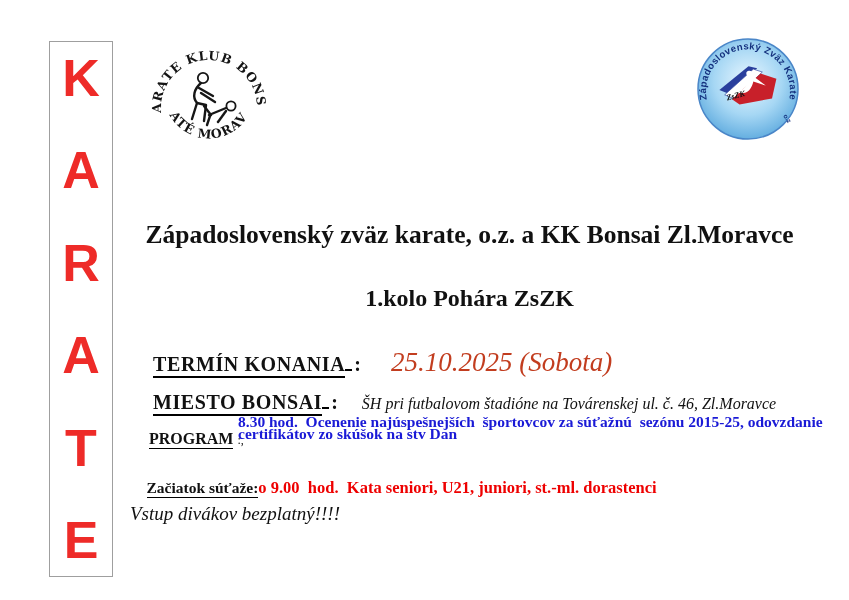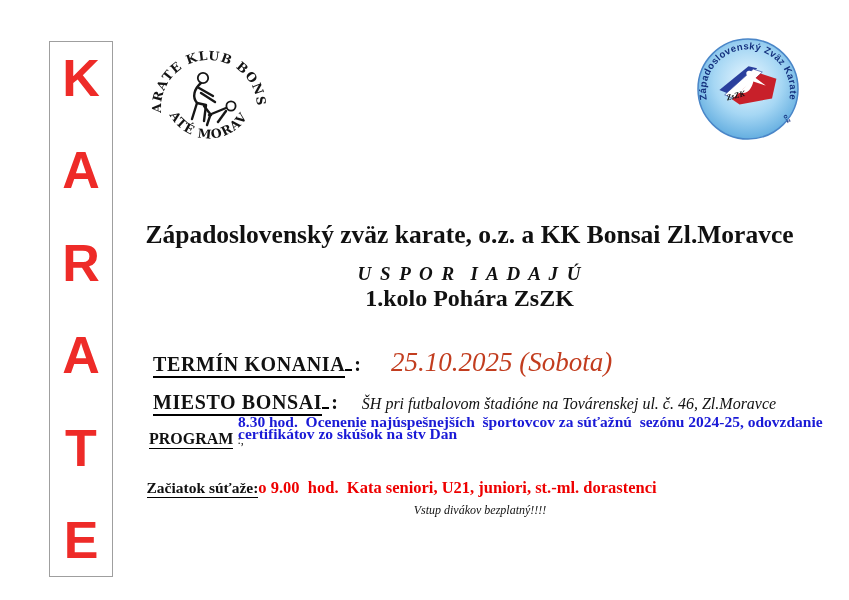--- a/index.html
+++ b/index.html
@@ -26,22 +26,22 @@
   .event{top:266px;font-size:24px;font-weight:700;}
 
   
   .line{position:absolute;white-space:pre;}
   .l-termin{left:133px;top:324px;font-size:20px;}
   .l-miesto{left:133px;top:368px;font-size:20px;}
   .l-program{left:133px;top:412px;font-size:16px;}
   .l-prog1{left:238px;top:413px;}
   .l-prog2{left:238px;top:425px;}
   .l-start{left:131px;top:460px;font-size:15.5px;}
-  .l-vstup{left:130px;top:503px;width:700px;text-align:center;
-           font-style:italic;font-size:12px;}
+  .l-vstup{left:130px;top:503px;width:700px;
+           font-style:italic;font-size:19px;}
 
   .ul-big{font-weight:700;letter-spacing:.6px;border-bottom:2px solid #000;padding-bottom:1px;}
   .sp-ul{border-bottom:2px solid #000;display:inline-block;width:7px;}
   .colon-big{font-weight:700;margin-left:2px;}
   .ul-small{font-weight:700;border-bottom:1.6px solid #000;padding-bottom:1px;}
   .prog-colon{font-size:12px;margin-left:4px;}
 
   .v-termin{color:var(--date-red,#c23d1f);font-style:italic;font-weight:400;
             font-size:27px;margin-left:30px;}
   .v-miesto{font-style:italic;font-size:16px;margin-left:24px;}
@@ -110,35 +110,34 @@
         <polygon points="28,52 62,34 70,39 36,58" fill="#ffffff" stroke="#2a3f9d" stroke-width=".6"></polygon>
         <polygon points="34,58 68,40 82,49 73,67 40,65" fill="#c8202a"></polygon>
         <circle cx="57" cy="37.5" r="3" fill="#fff"></circle>
         <path d="M56,41 C53,46 52,49 47,51 L36,52 L47,55 C53,55.5 57,50 59,46 L70,53 L61,42 Z" fill="#fff"></path>
         <text x="29" y="58" font-size="8.2" font-weight="bold" font-style="italic" font-family="Liberation Serif,serif" fill="#111">ZsZK</text>
       </g>
     </svg>
   </div>
 
   <div class="center-col title">Západoslovenský zväz karate, o.z. a KK Bonsai Zl.Moravce</div>
-  <div class="center-col subtitle">U S P O R  I A D A J Ú</div>
   <div class="center-col event">1.kolo Pohára ZsZK</div>
 
   <div class="line l-termin">
     <span class="ul-big">TERMÍN KONANIA</span><span class="sp-ul"></span><span class="colon-big">:</span><span class="v-termin">25.10.2025 (Sobota)</span>
   </div>
 
   <div class="line l-miesto">
     <span class="ul-big">MIESTO BONSAI</span><span class="sp-ul"></span><span class="colon-big">:</span><span class="v-miesto">ŠH pri futbalovom štadióne na Továrenskej ul. č. 46, Zl.Moravce</span>
   </div>
 
   <div class="line l-program">
     <span class="ul-small">PROGRAM</span><span class="prog-colon">:,</span>
   </div>
-  <div class="line l-prog1 blue-text">8.30 hod.  Ocenenie najúspešnejších  športovcov za súťažnú  sezónu 2024-25, odovzdanie</div>
+  <div class="line l-prog1 blue-text">8.30 hod.  Ocenenie najúspešnejších  športovcov za súťažnú  sezónu 2015-25, odovzdanie</div>
   <div class="line l-prog2 blue-text">certifikátov zo skúšok na stv Dan</div>
 
   <div class="line l-start">
     <span class="ul-small">Začiatok súťaže:</span><span class="v-start">o 9.00  hod.  Kata seniori, U21, juniori, st.-ml. dorastenci</span>
   </div>
 
   <div class="line l-vstup">Vstup divákov bezplatný!!!!</div>
 
 </div>
 

